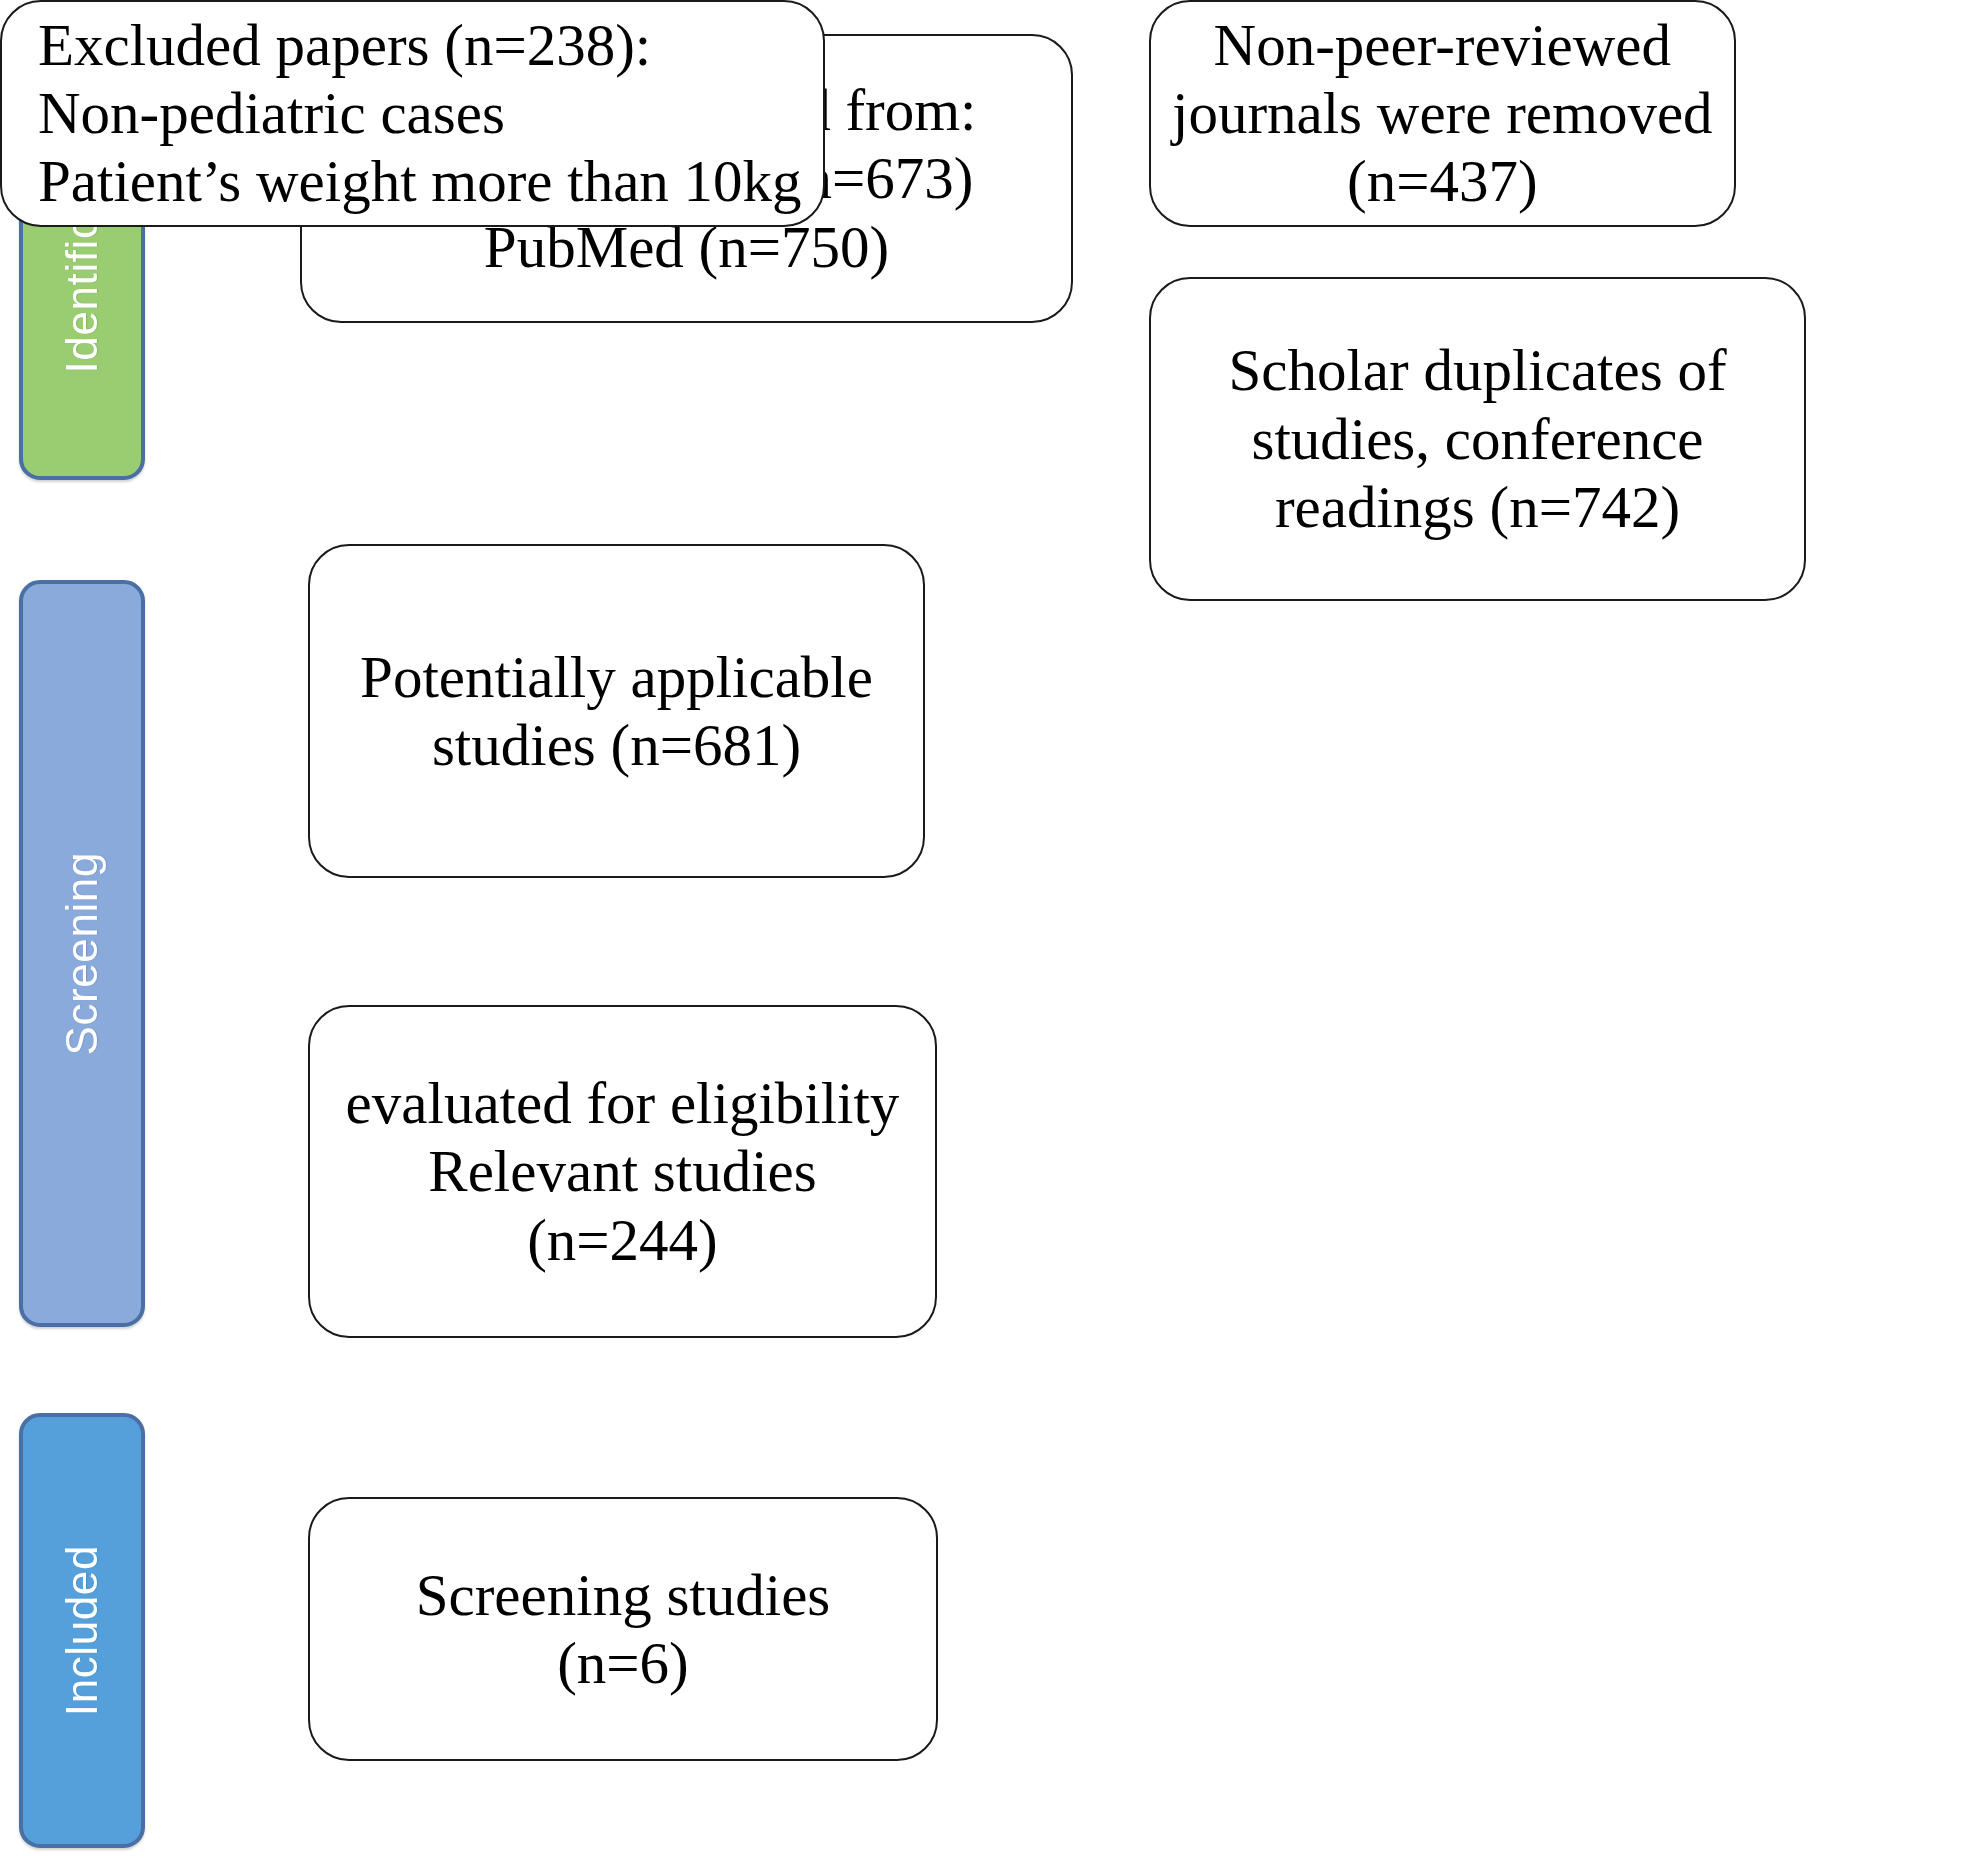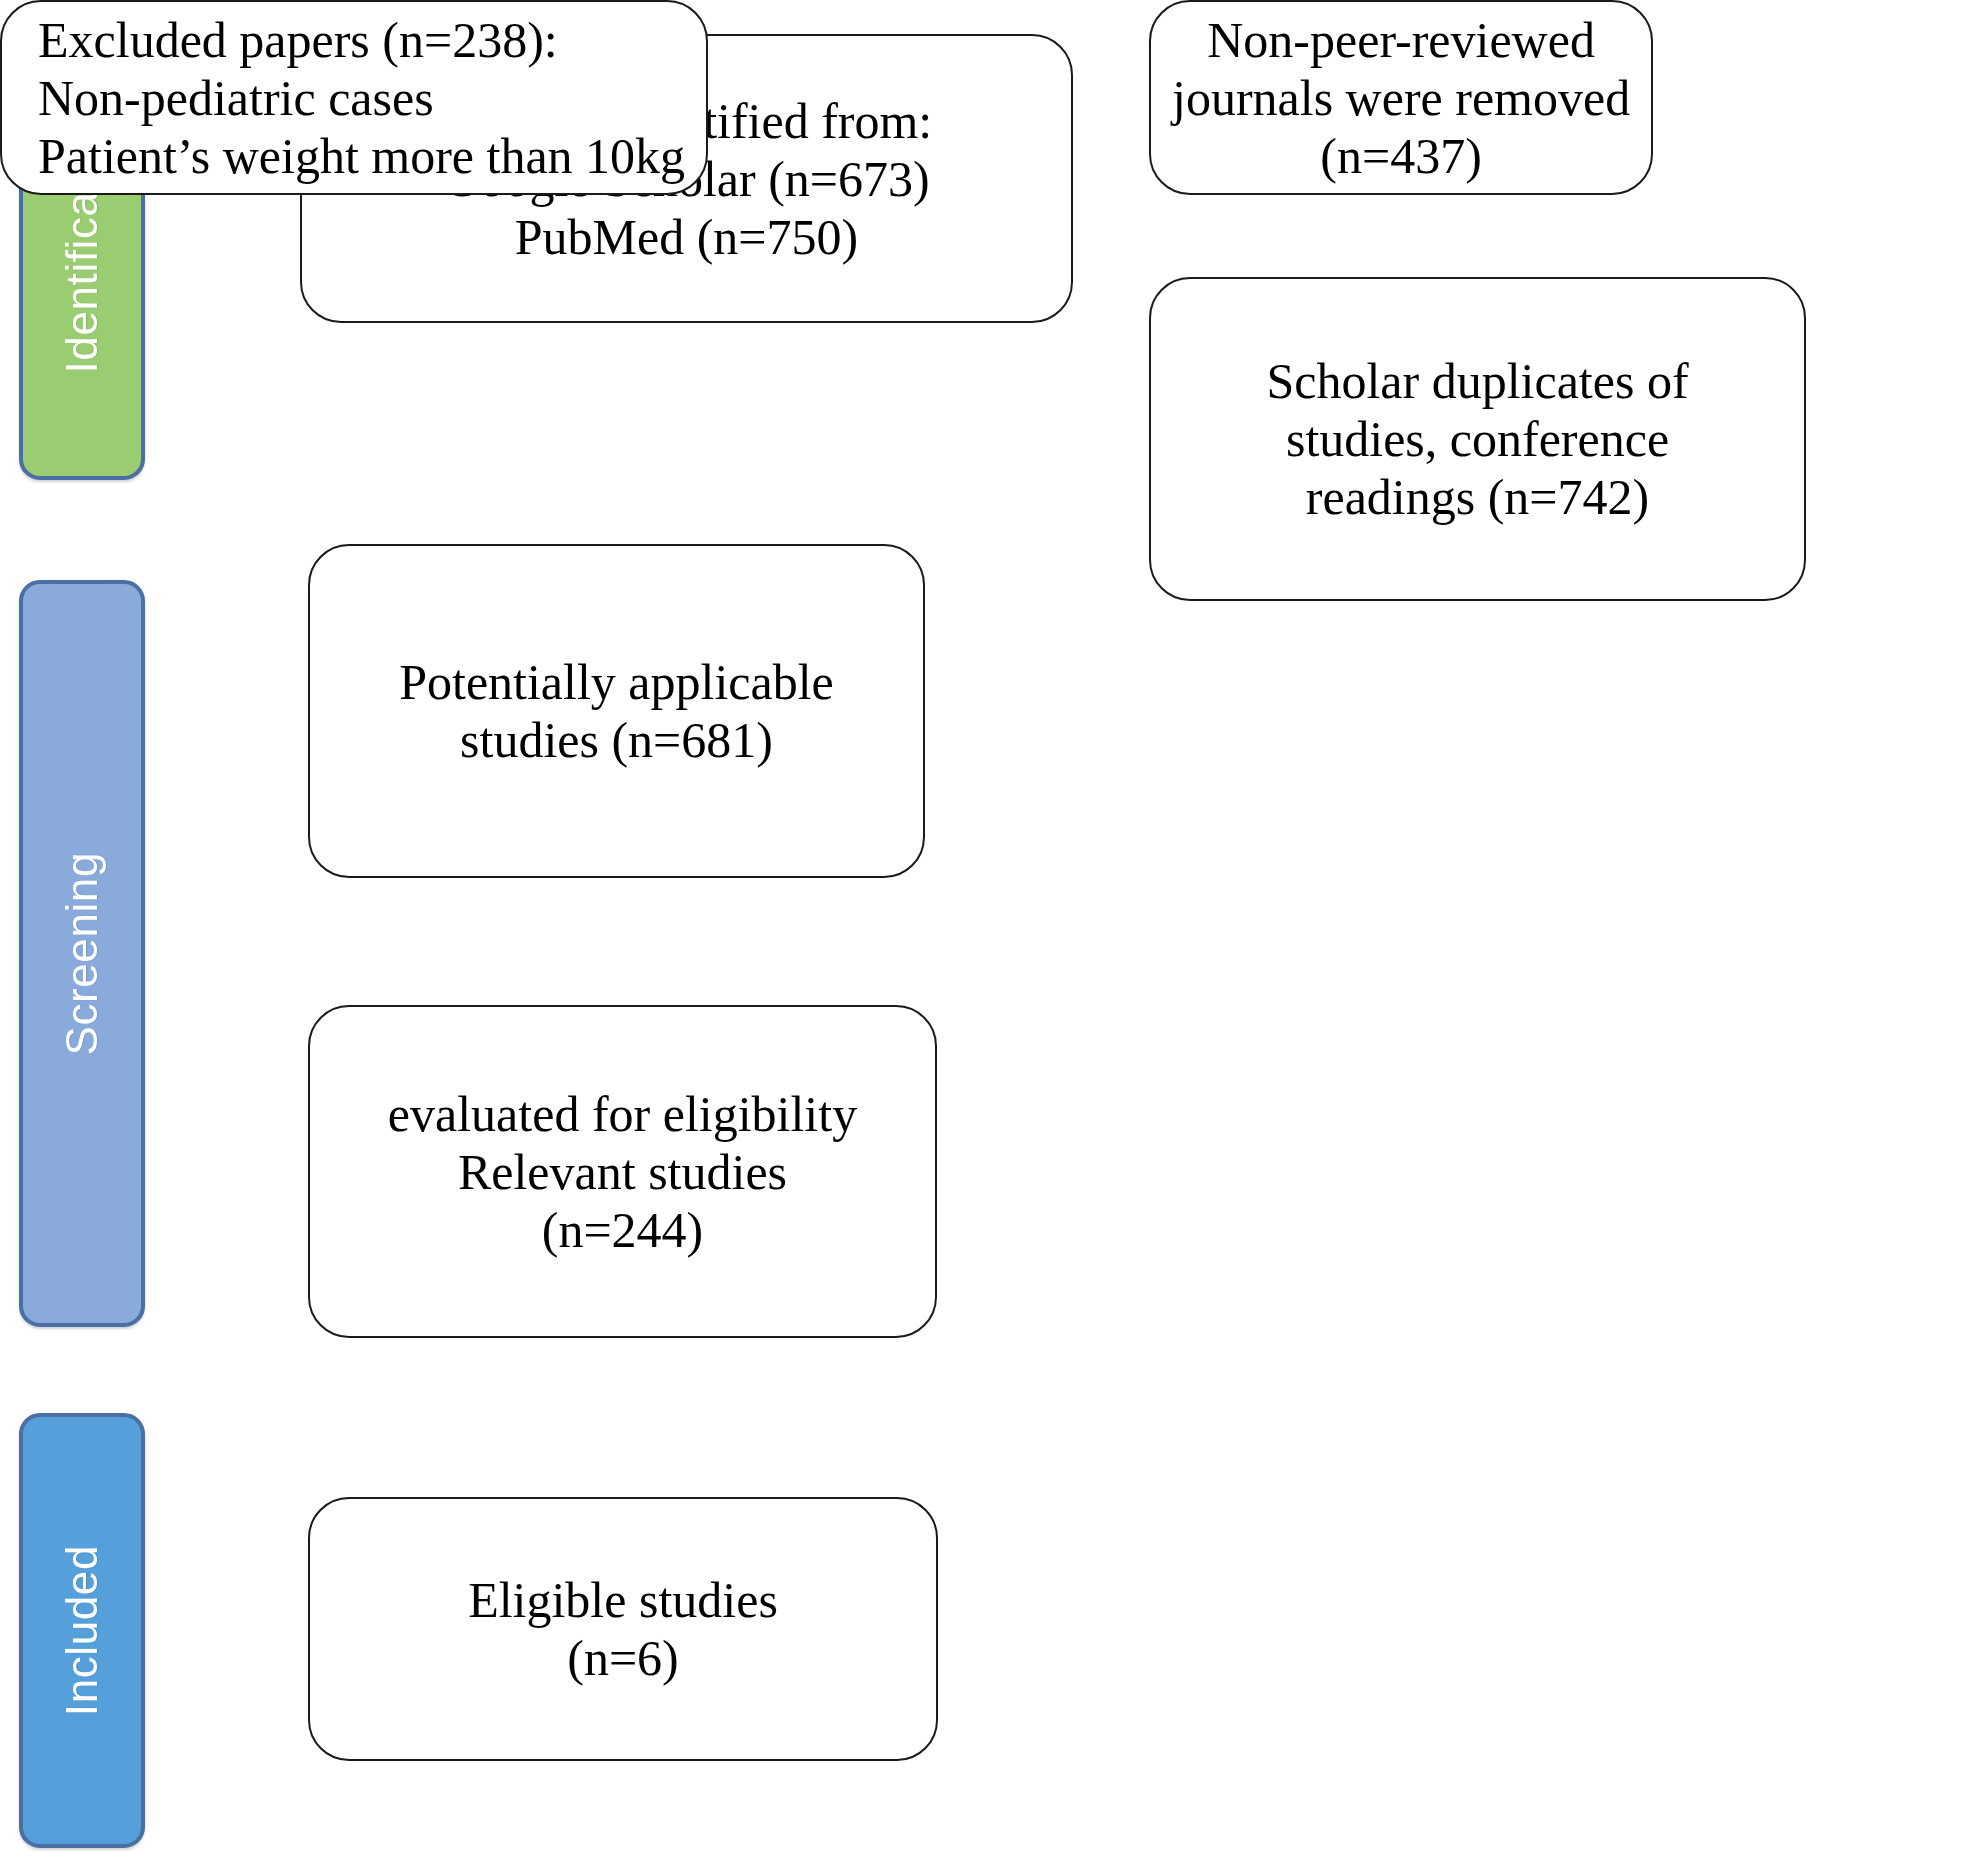--- a/index.html
+++ b/index.html
@@ -54,21 +54,21 @@
     flex-direction: column;
     align-items: center;
     justify-content: center;
     padding: 8.6px 21px;
   }
   .flow-box.left-align {
     align-items: flex-start;
     padding-left: 36px;
   }
   .flow-box .line {
-    font-size: 50px;
+    font-size: 59px;
     line-height: 1.16;
     color: #000000;
     white-space: nowrap;
   }
 
   #box-identified     { left: 300px;  top: 34px;   width: 773px; height: 289px; }
   #box-potential      { left: 308px;  top: 544px;  width: 617px; height: 334px; }
   #box-relevant       { left: 308px;  top: 1005px; width: 629px; height: 333px; }
   #box-eligible       { left: 308px;  top: 1497px; width: 630px; height: 264px; }
 
@@ -130,21 +130,21 @@
     <div class="line">studies (n=681)</div>
   </div>
 
   <div class="flow-box" id="box-relevant">
     <div class="line">evaluated for eligibility</div>
     <div class="line">Relevant studies</div>
     <div class="line">(n=244)</div>
   </div>
 
   <div class="flow-box" id="box-eligible">
-    <div class="line">Eligible studies</div>
+    <div class="line">Screening studies</div>
     <div class="line">(n=6)</div>
   </div>
 
   <div class="flow-box" id="box-ex-duplicates">
     <div class="line">Scholar duplicates of</div>
     <div class="line">studies, conference</div>
     <div class="line">readings (n=742)</div>
   </div>
 
   <div class="flow-box" id="box-ex-nonpeer">

